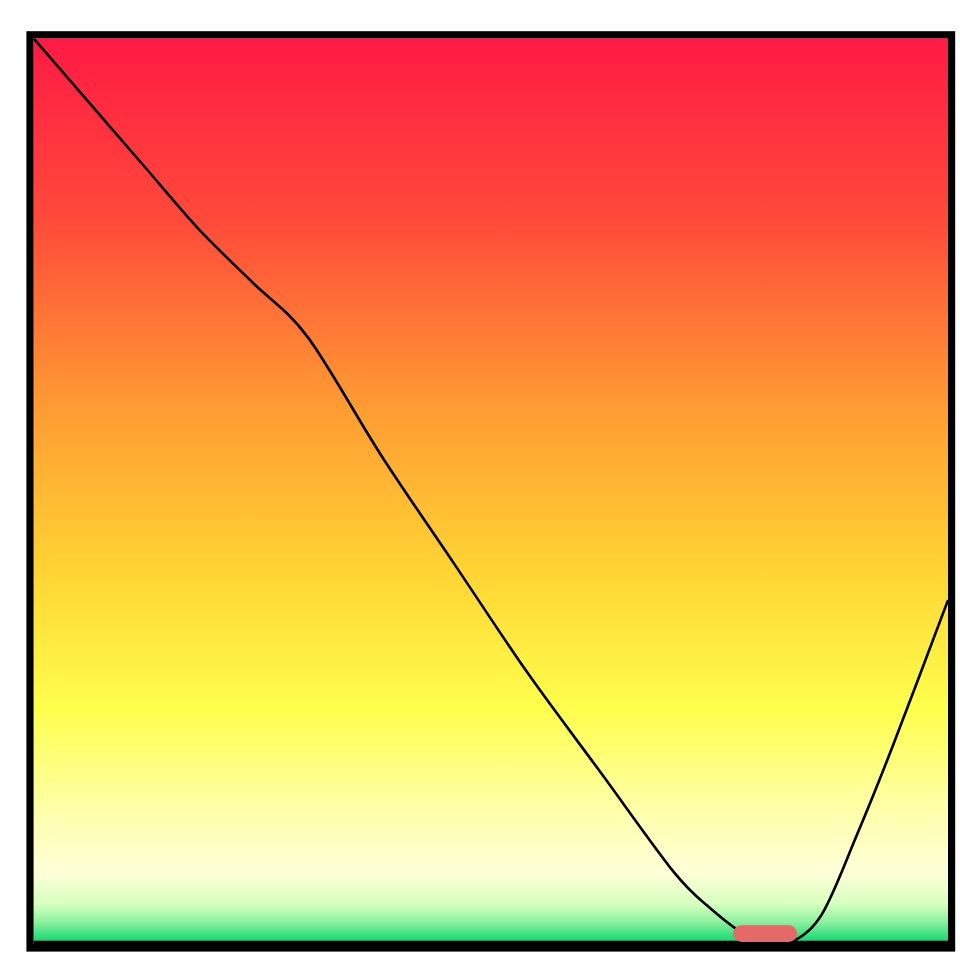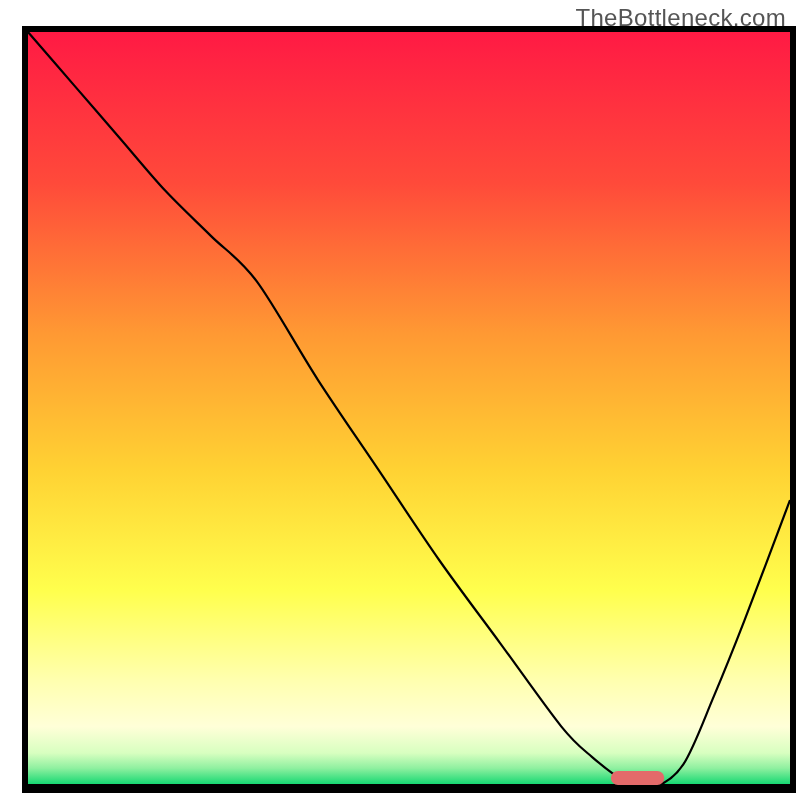--- a/index.html
+++ b/index.html
@@ -26,21 +26,20 @@
     letter-spacing: 0.3px;
   }
   svg {
     display: block;
   }
 </style>
 </head>
 <body>
 
 <div class="frame">
-  <div class="watermark">TheBottleneck.com</div>
 
   <svg id="chart-svg" width="800" height="800" viewBox="0 0 800 800">
     <defs>
       <linearGradient id="bg-grad" x1="0" y1="0" x2="0" y2="1">
           <stop offset="0%" stop-color="#ff1a44"></stop>
           <stop offset="20%" stop-color="#ff4a3a"></stop>
           <stop offset="40%" stop-color="#ff9933"></stop>
           <stop offset="57.99999999999999%" stop-color="#ffd233"></stop>
           <stop offset="74%" stop-color="#ffff4d"></stop>
           <stop offset="86%" stop-color="#ffffb0"></stop>

